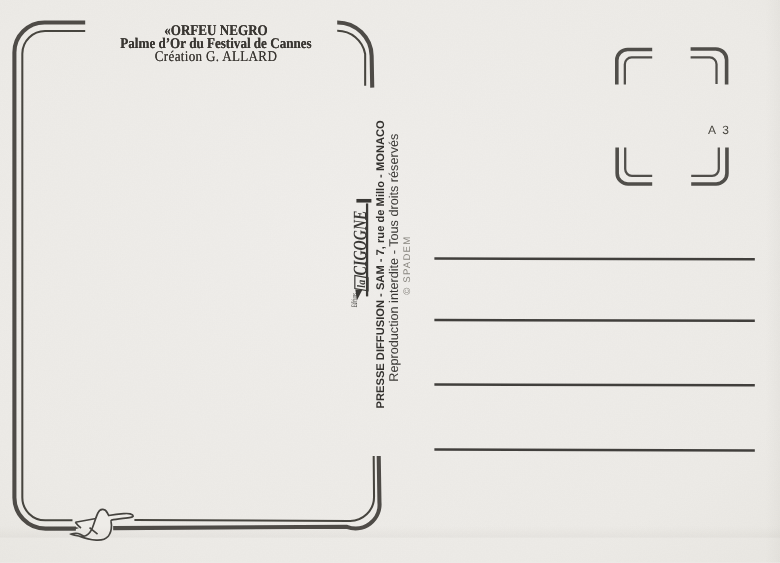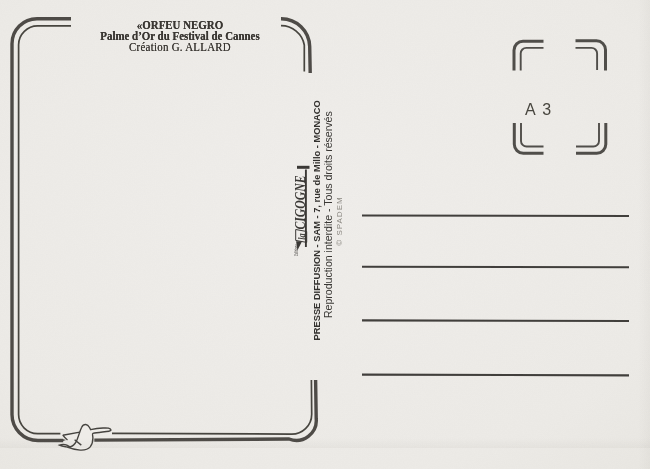--- a/index.html
+++ b/index.html
@@ -7,22 +7,22 @@
   #card{position:relative;width:650px;height:448px;background:#edebe8;
         font-family:"Liberation Serif",serif;}
   #grain{position:absolute;left:0;top:0;width:650px;height:469px;}
   .title{position:absolute;left:30px;top:19.7px;width:300px;text-align:center;
          color:#3a3733;transform:scaleX(.88);transform-origin:150px 0;}
   .t1{font-size:12.4px;font-weight:bold;line-height:11px;letter-spacing:0;text-shadow:0 0 .3px #3a3733;}
   .t2{font-size:12.4px;font-weight:bold;line-height:11px;letter-spacing:0;text-shadow:0 0 .3px #3a3733;}
   .t3{font-size:12.4px;font-weight:normal;line-height:11px;letter-spacing:0.3px;text-shadow:0 0 .5px #4a4641;}
   .a109{position:absolute;left:508.3px;top:82.6px;width:100px;text-align:center;
         font-size:12.2px;line-height:12.2px;color:#454341;letter-spacing:0;}
-  .a3{position:absolute;left:525px;top:104.2px;width:100px;text-align:left;
-      font-family:"Liberation Sans",sans-serif;font-size:16px;line-height:11.7px;
+  .a3{position:absolute;left:509px;top:104.2px;width:100px;text-align:right;
+      font-family:"Liberation Sans",sans-serif;font-size:10px;line-height:11.7px;
       color:#48463f;letter-spacing:1.5px;}
 </style>
 </head>
 <body>
 <div id="card">
   <svg id="grain" xmlns="http://www.w3.org/2000/svg" width="650" height="469">
     <defs>
       <filter id="n">
           <feTurbulence type="fractalNoise" baseFrequency="0.9" numOctaves="2" seed="7"></feTurbulence>
       <feColorMatrix type="matrix" values="0 0 0 0 0.45  0 0 0 0 0.44  0 0 0 0 0.42  0 0 0 0.055 0"></feColorMatrix>

